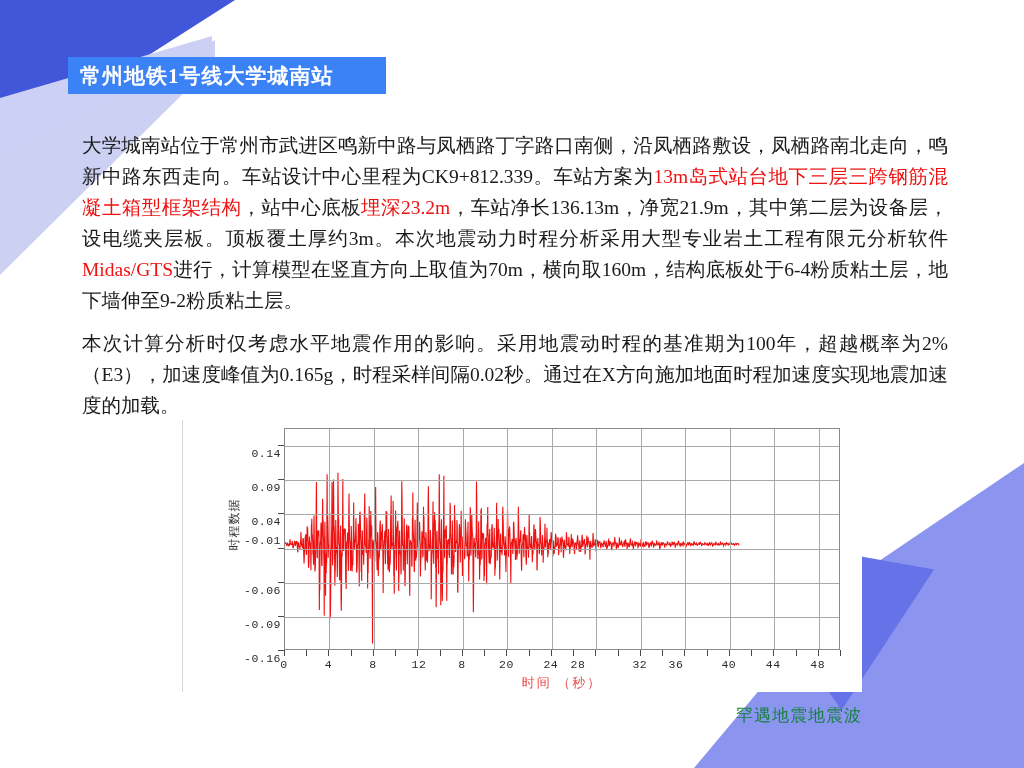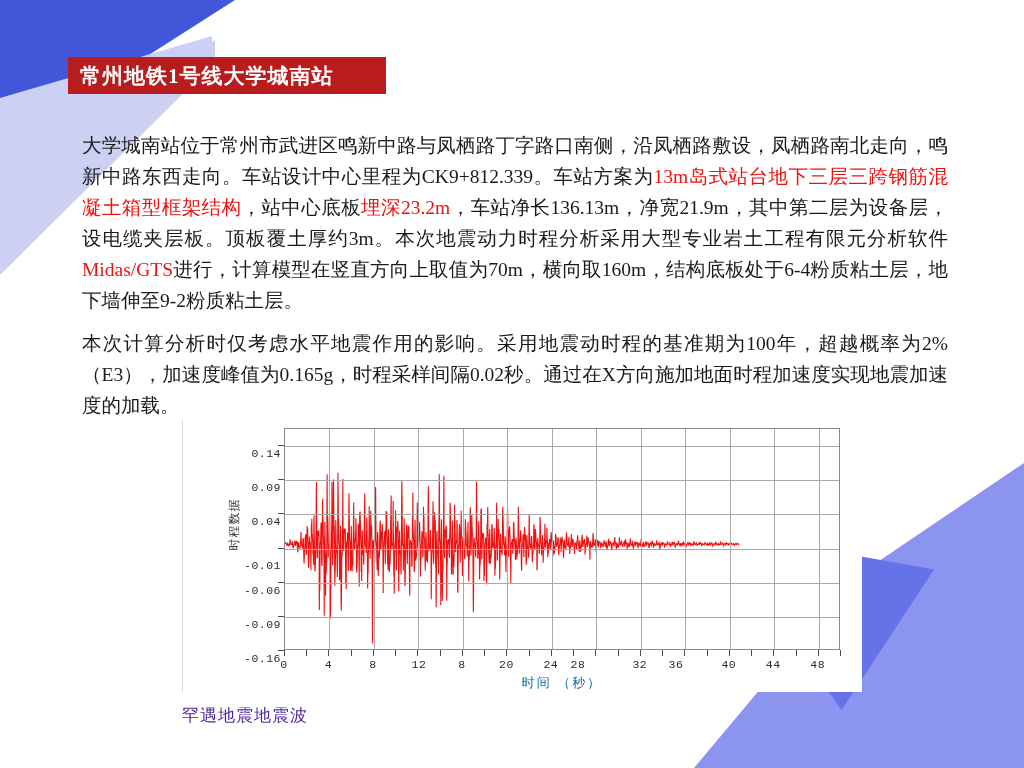--- a/index.html
+++ b/index.html
@@ -60,21 +60,21 @@
     clip-path: polygon(100% 0, 100% 100%, 0 100%);
   }
 
   
   #title-banner {
     position: absolute;
     left: 68px;
     top: 57px;
     width: 318px;
     height: 37px;
-    background: #b91c1c;
+    background: #3b82f6;
     display: flex;
     align-items: center;
   }
   #title-banner .title-text {
     color: #ffffff;
     font-family: "Liberation Serif", "DejaVu Serif", serif;
     font-weight: bold;
     font-size: 21px;
     letter-spacing: 1px;
     padding-left: 12px;
@@ -214,32 +214,32 @@
     letter-spacing: .5px;
   }
   .x-axis-title {
     position: absolute;
     left: 101px;
     top: 254px;
     width: 556px;
     text-align: center;
     font-family: "Liberation Sans", "DejaVu Sans", sans-serif;
     font-size: 13px;
-    color: #0369a1;
+    color: #ef4444;
     letter-spacing: 2px;
   }
   #figure-caption {
     position: absolute;
     left: 182px;
     top: 704px;
     width: 680px;
-    text-align: left;
+    text-align: right;
     font-family: Liberation Sans, sans-serif;
     font-size: 17px;
-    color: #4c1d95;
+    color: #15803d;
     letter-spacing: 1px;
   }
 </style>
 </head>
 <body>
 
 <div id="slide">
 
   <div class="deco deco-tl-dark"></div>
   <div class="deco deco-tl-light"></div>
@@ -259,21 +259,21 @@
 
   <div id="chart-figure">
     <div id="chart-card">
 
       <div class="y-axis-title">时程数据</div>
 
       <div class="y-ticklabels" id="y-ticklabels">
           <span style="top: 25.0769px;">0.14</span>
           <span style="top: 59.2308px;">0.09</span>
           <span style="top: 93.3846px;">0.04</span>
-          <span style="top: 137px;">-0.01</span>
+          <span style="top: 112px;">-0.01</span>
           <span style="top: 161.692px;">-0.06</span>
           <span style="top: 195.846px;">-0.09</span>
           <span style="top: 230px;">-0.16</span>
         </div>
       <div class="y-ticks" id="y-ticks">
           <i style="top: 17.0769px;"></i>
           <i style="top: 51.2308px;"></i>
           <i style="top: 85.3846px;"></i>
           <i style="top: 119.538px;"></i>
           <i style="top: 153.692px;"></i>

